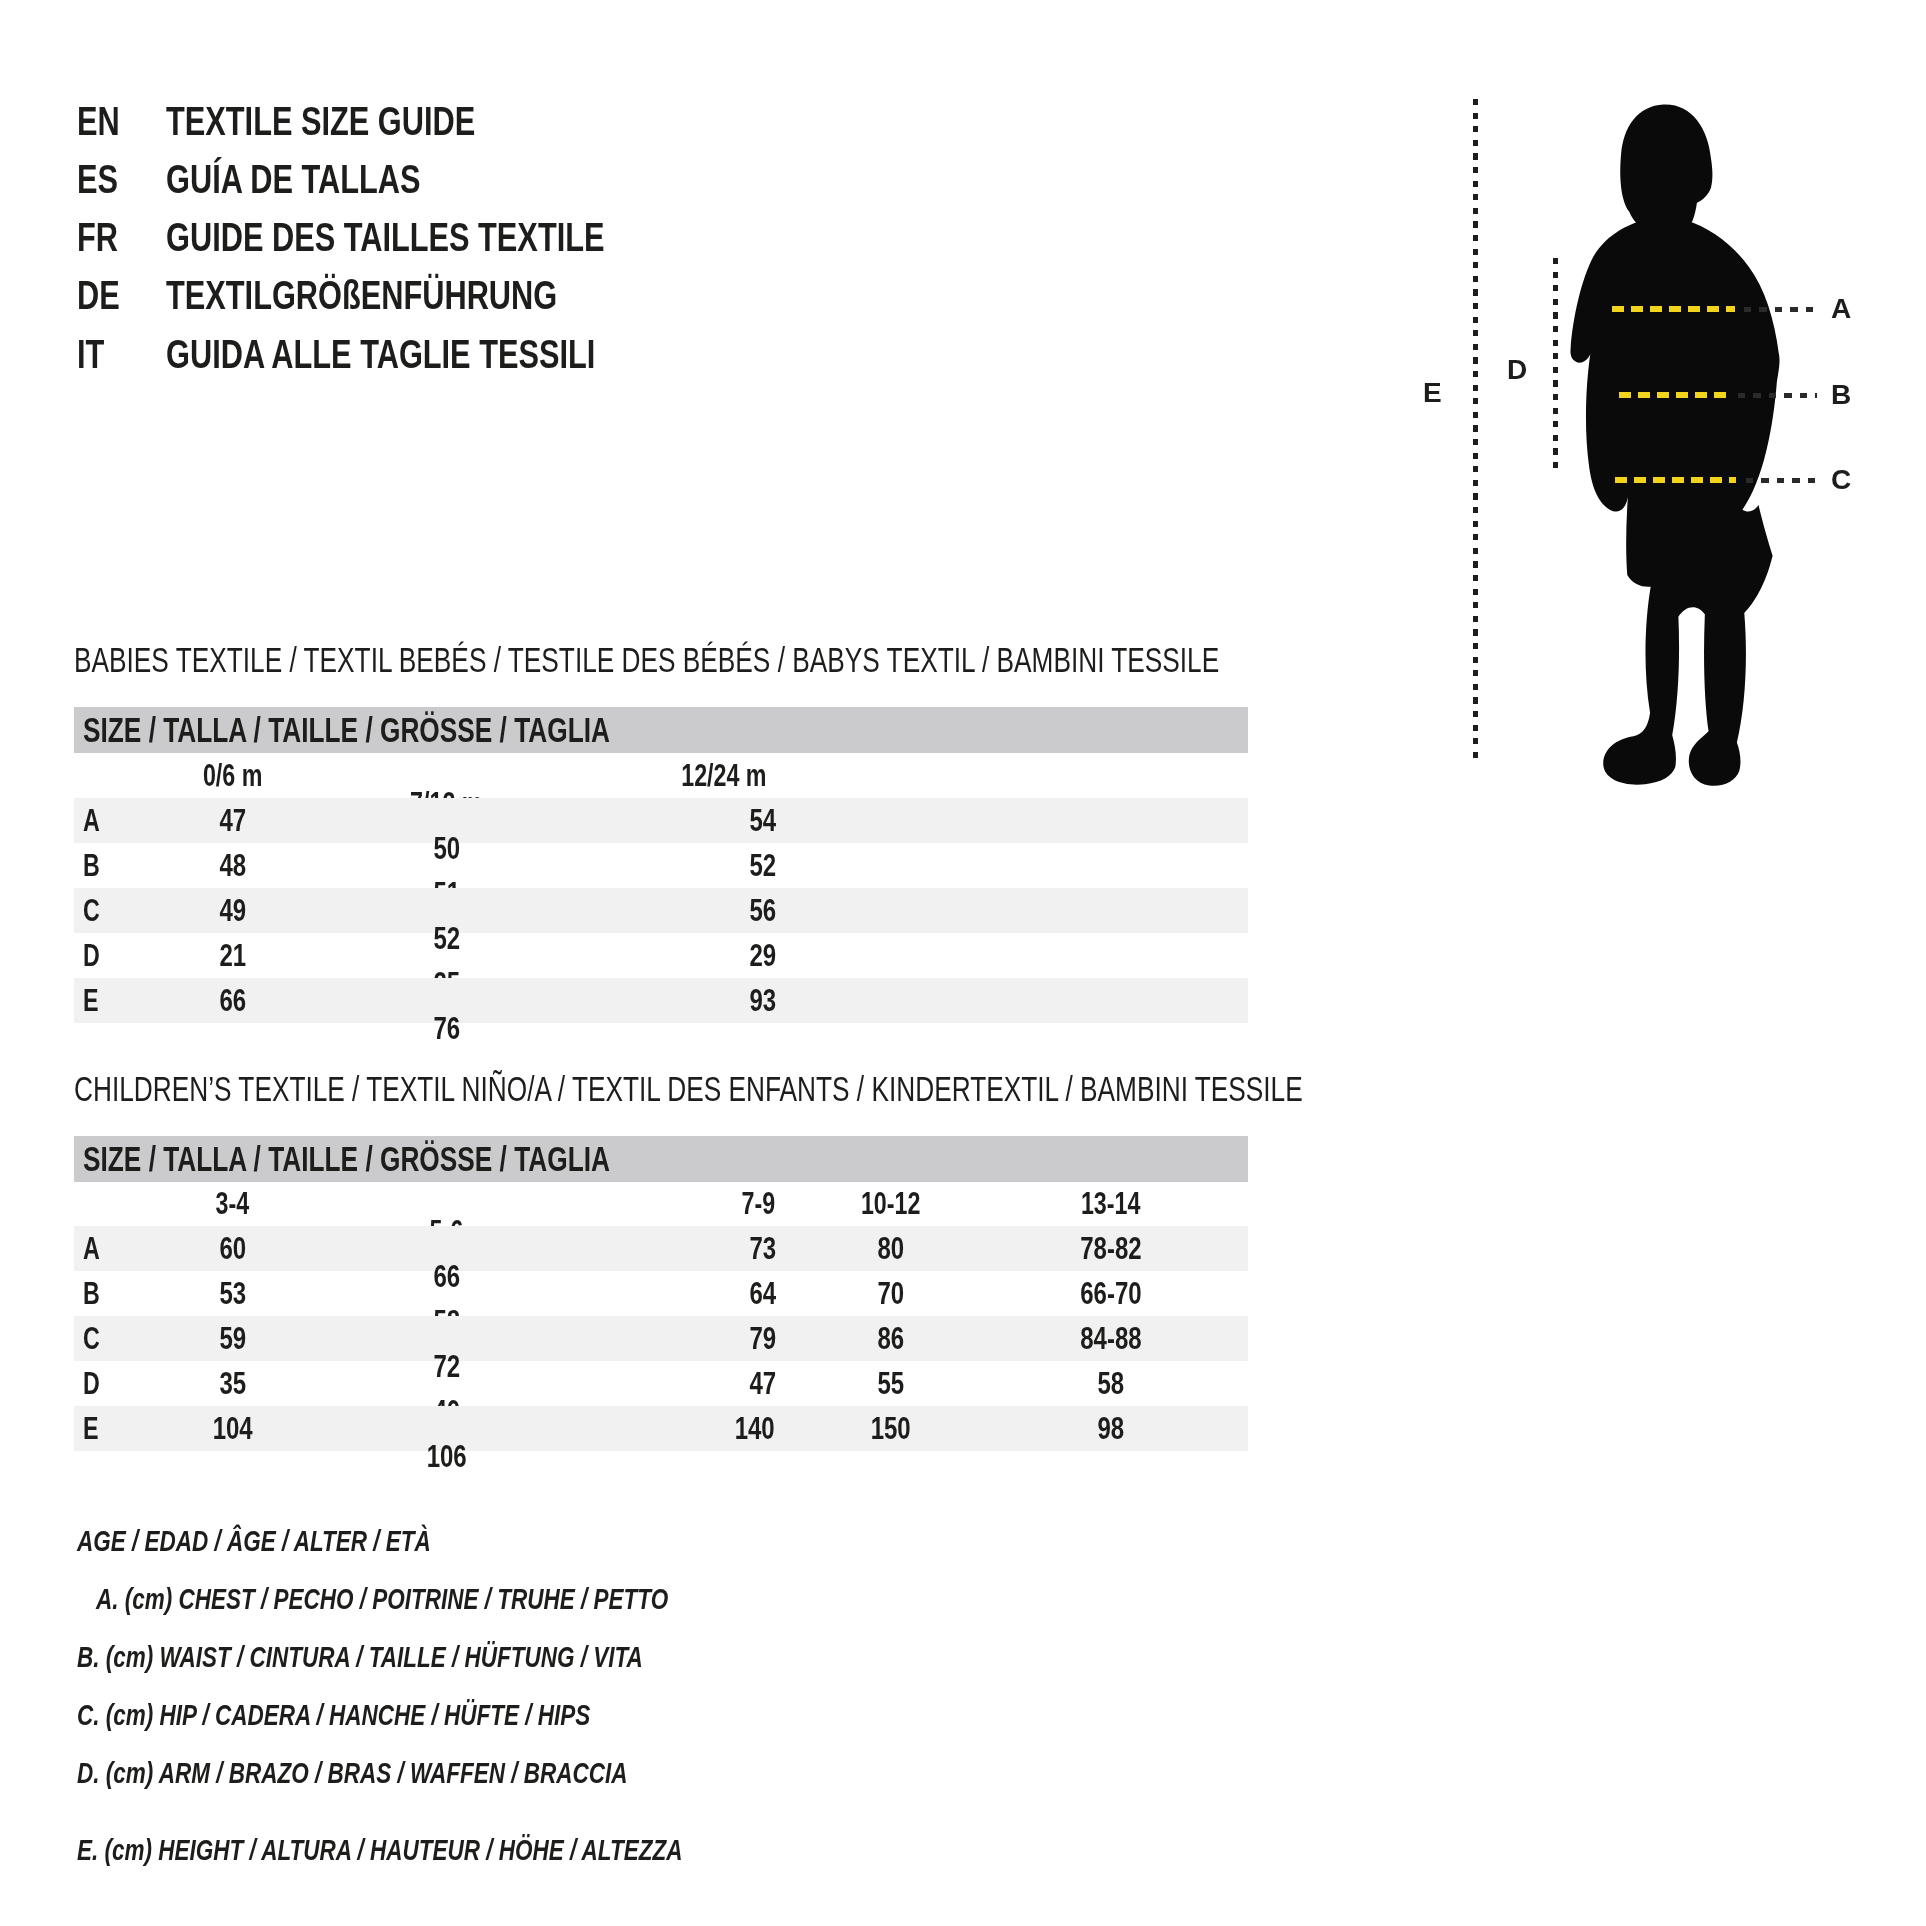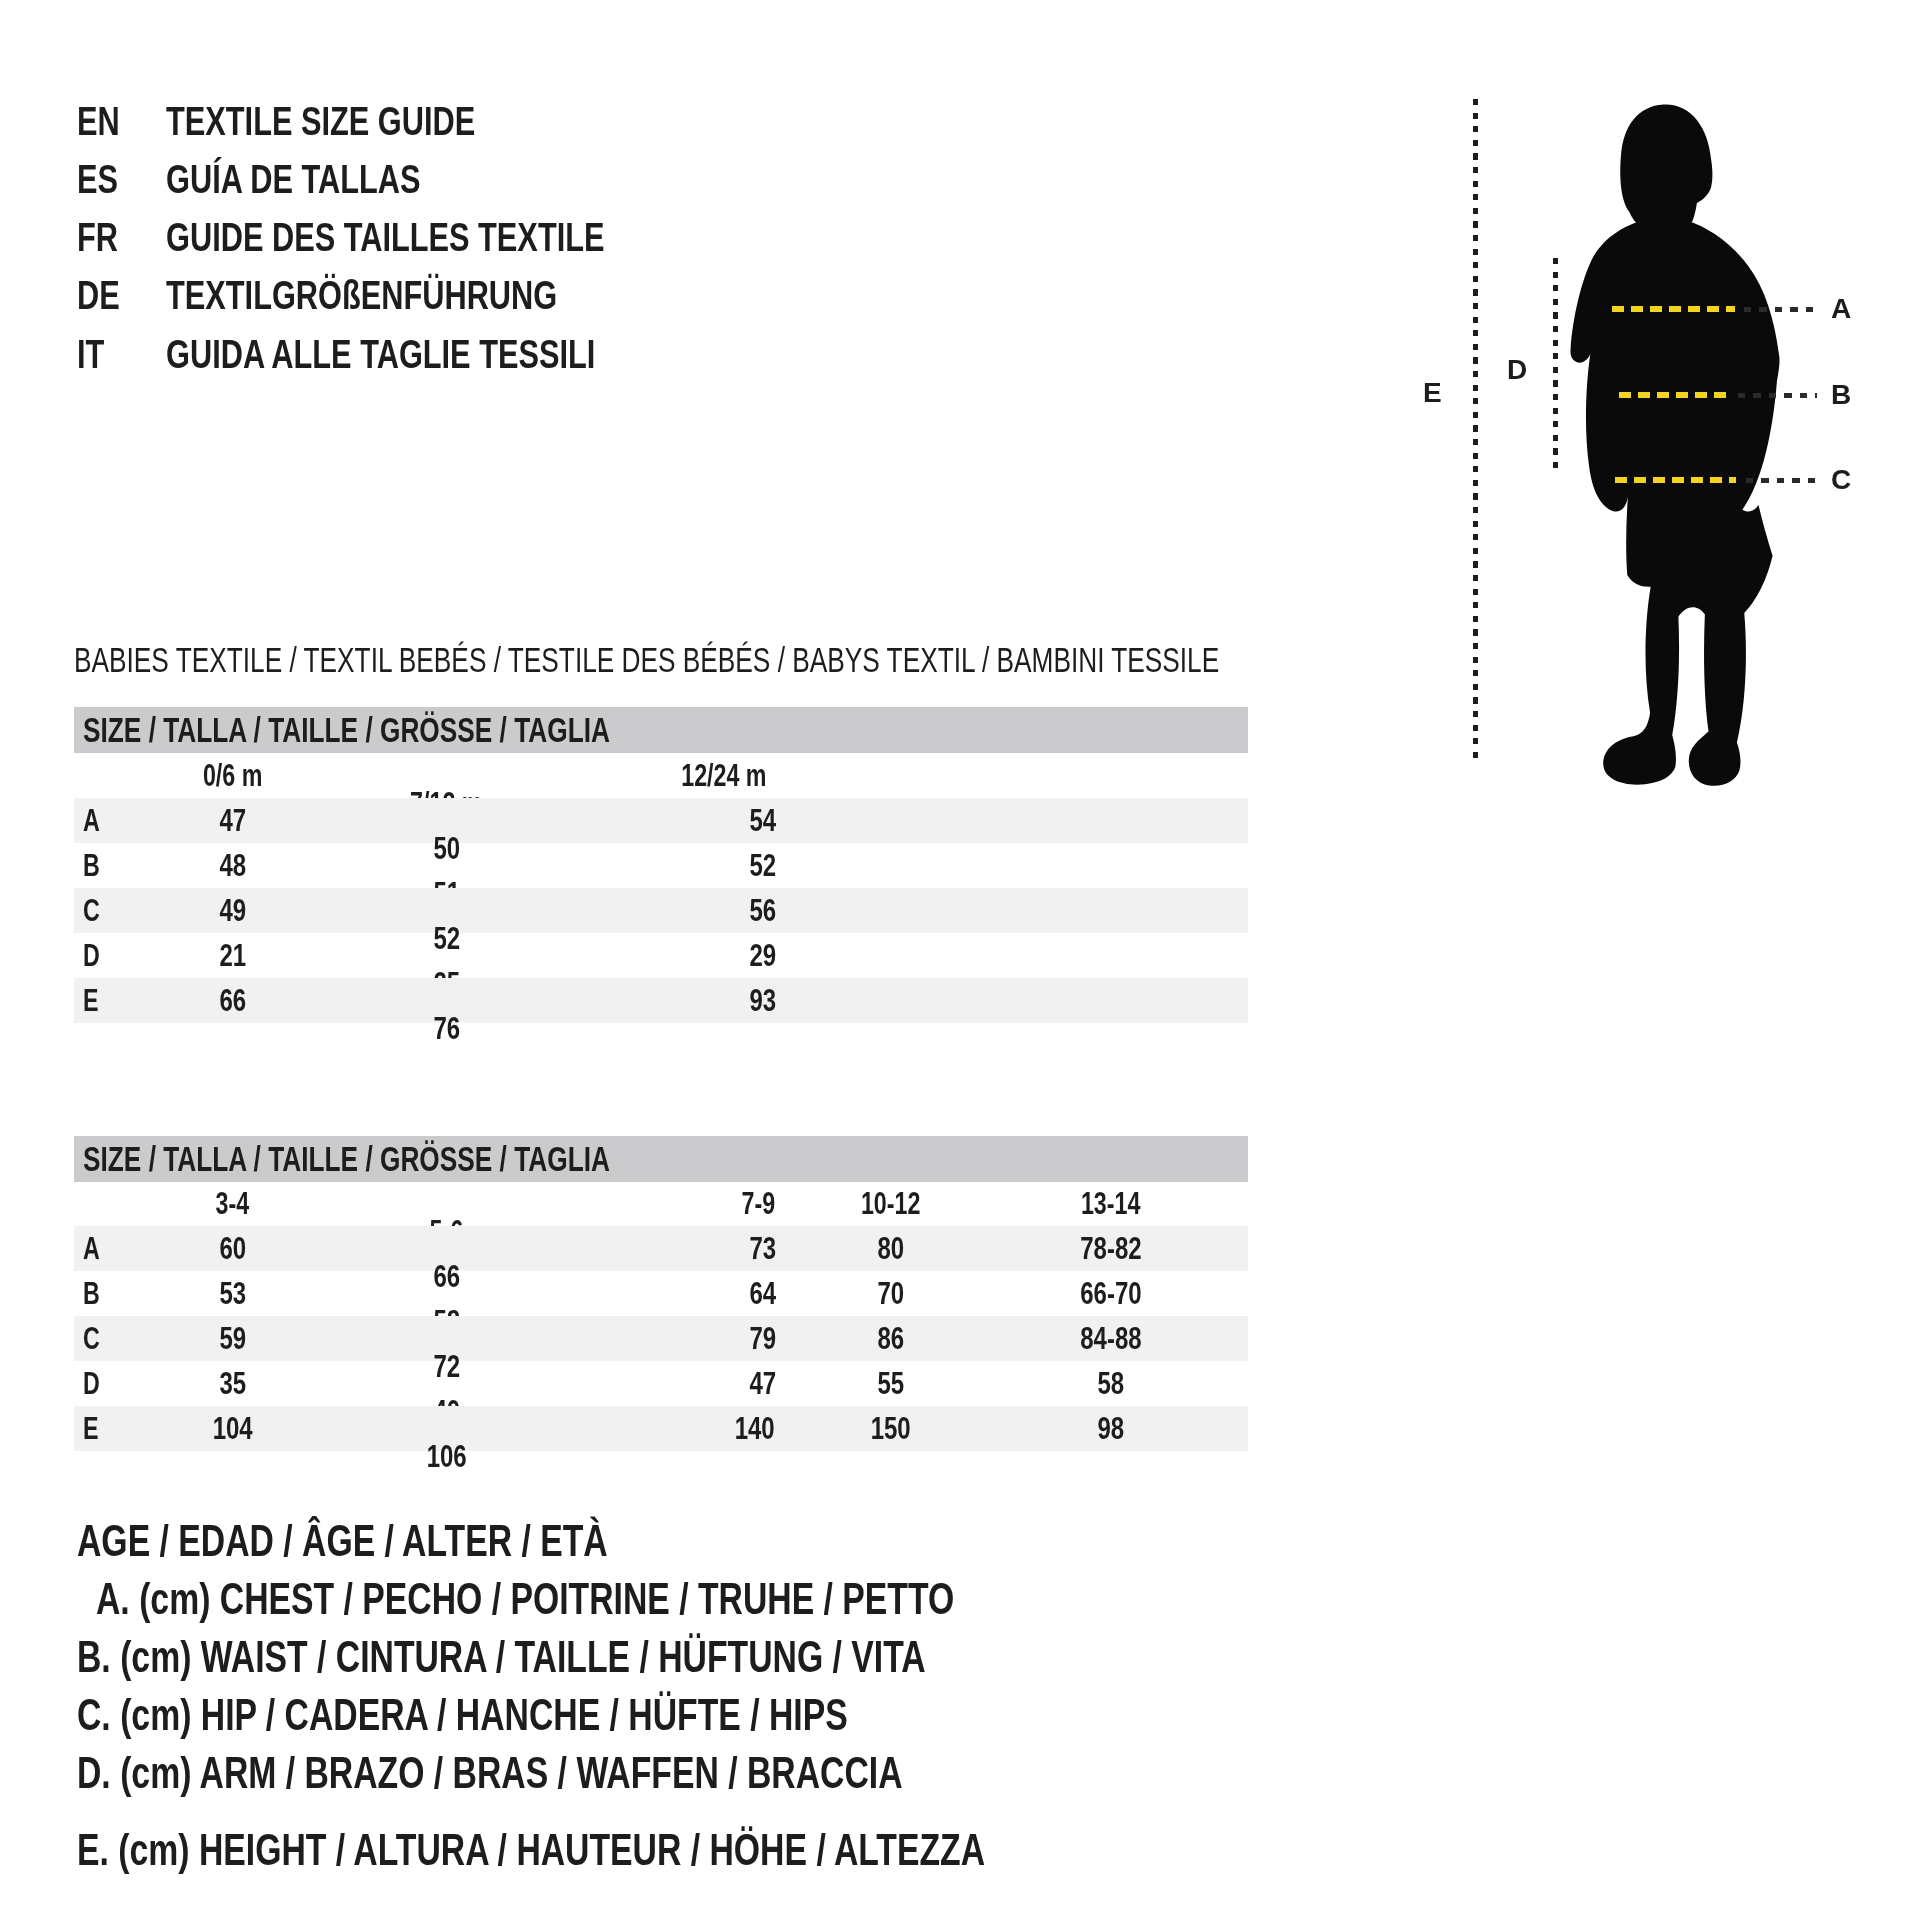--- a/index.html
+++ b/index.html
@@ -15,21 +15,21 @@
   .lang-title{position:absolute;left:89px;top:0;}
   .section-heading{position:absolute;left:74px;height:43px;line-height:43px;font-size:35px;font-weight:400;}
   .band{position:absolute;left:74px;width:1174px;height:46px;background:#cbcbcd;display:flex;align-items:center;}
   .band .cond{margin-left:8.6px;font-size:35px;font-weight:700;}
   .trow{position:absolute;left:74px;width:1174px;height:45px;}
   .trow.stripe{background:#f1f1f2;}
   .row-label{position:absolute;left:8.6px;top:0;height:45px;line-height:45px;font-size:31px;font-weight:700;}
   .cell{position:absolute;top:0;height:45px;width:219px;display:flex;align-items:center;justify-content:center;font-size:32px;font-weight:700;}
   .chead .cell{font-size:31px;}
   .c0{left:49px;} .c1{left:263px;margin-top:28px;} .c2{left:488px;justify-content:flex-end;} .c3{left:707px;} .c4{left:927px;}
-  .legend-row{position:absolute;left:77px;height:43px;line-height:43px;font-size:45px;font-weight:700;}
+  .legend-row{position:absolute;left:77px;height:43px;line-height:43px;font-size:30px;font-weight:700;font-style:italic;}
   .fig-label{position:absolute;font-size:28px;font-weight:700;line-height:33px;}
   .vdots{position:absolute;width:5px;background:repeating-linear-gradient(180deg,#1d1d1b 0 6.2px,transparent 6.2px 13.6px);}
   .ydash{position:absolute;height:5.5px;background:repeating-linear-gradient(90deg,#f2d41c 0 11.7px,transparent 11.7px 19px);}
   .kdash{position:absolute;height:5px;background:repeating-linear-gradient(90deg,#2a2a28 0 7.4px,transparent 7.4px 15.4px);}
 </style>
 </head>
 <body>
 
 <div id="canvas">
 
@@ -194,20 +194,23 @@
         </div>
       <div class="cell c1">
           <span class="cond-c">76</span>
         </div>
       <div class="cell c2">
           <span class="cond-c">93</span>
         </div>
     </div>
   </div>
 
+  <div class="section-heading" style="top:1067px;">
+    <span class="cond">CHILDREN’S TEXTILE / TEXTIL NIÑO/A / TEXTIL DES ENFANTS / KINDERTEXTIL / BAMBINI TESSILE</span>
+  </div>
 
   <div>
     <div class="band" style="top:1136px;">
       <span class="cond">SIZE / TALLA / TAILLE / GRÖSSE / TAGLIA</span>
     </div>
     <div class="trow chead" style="top:1181px;">
       <div class="cell c0">
           <span class="cond-c">3-4</span>
         </div>
       <div class="cell c1">

